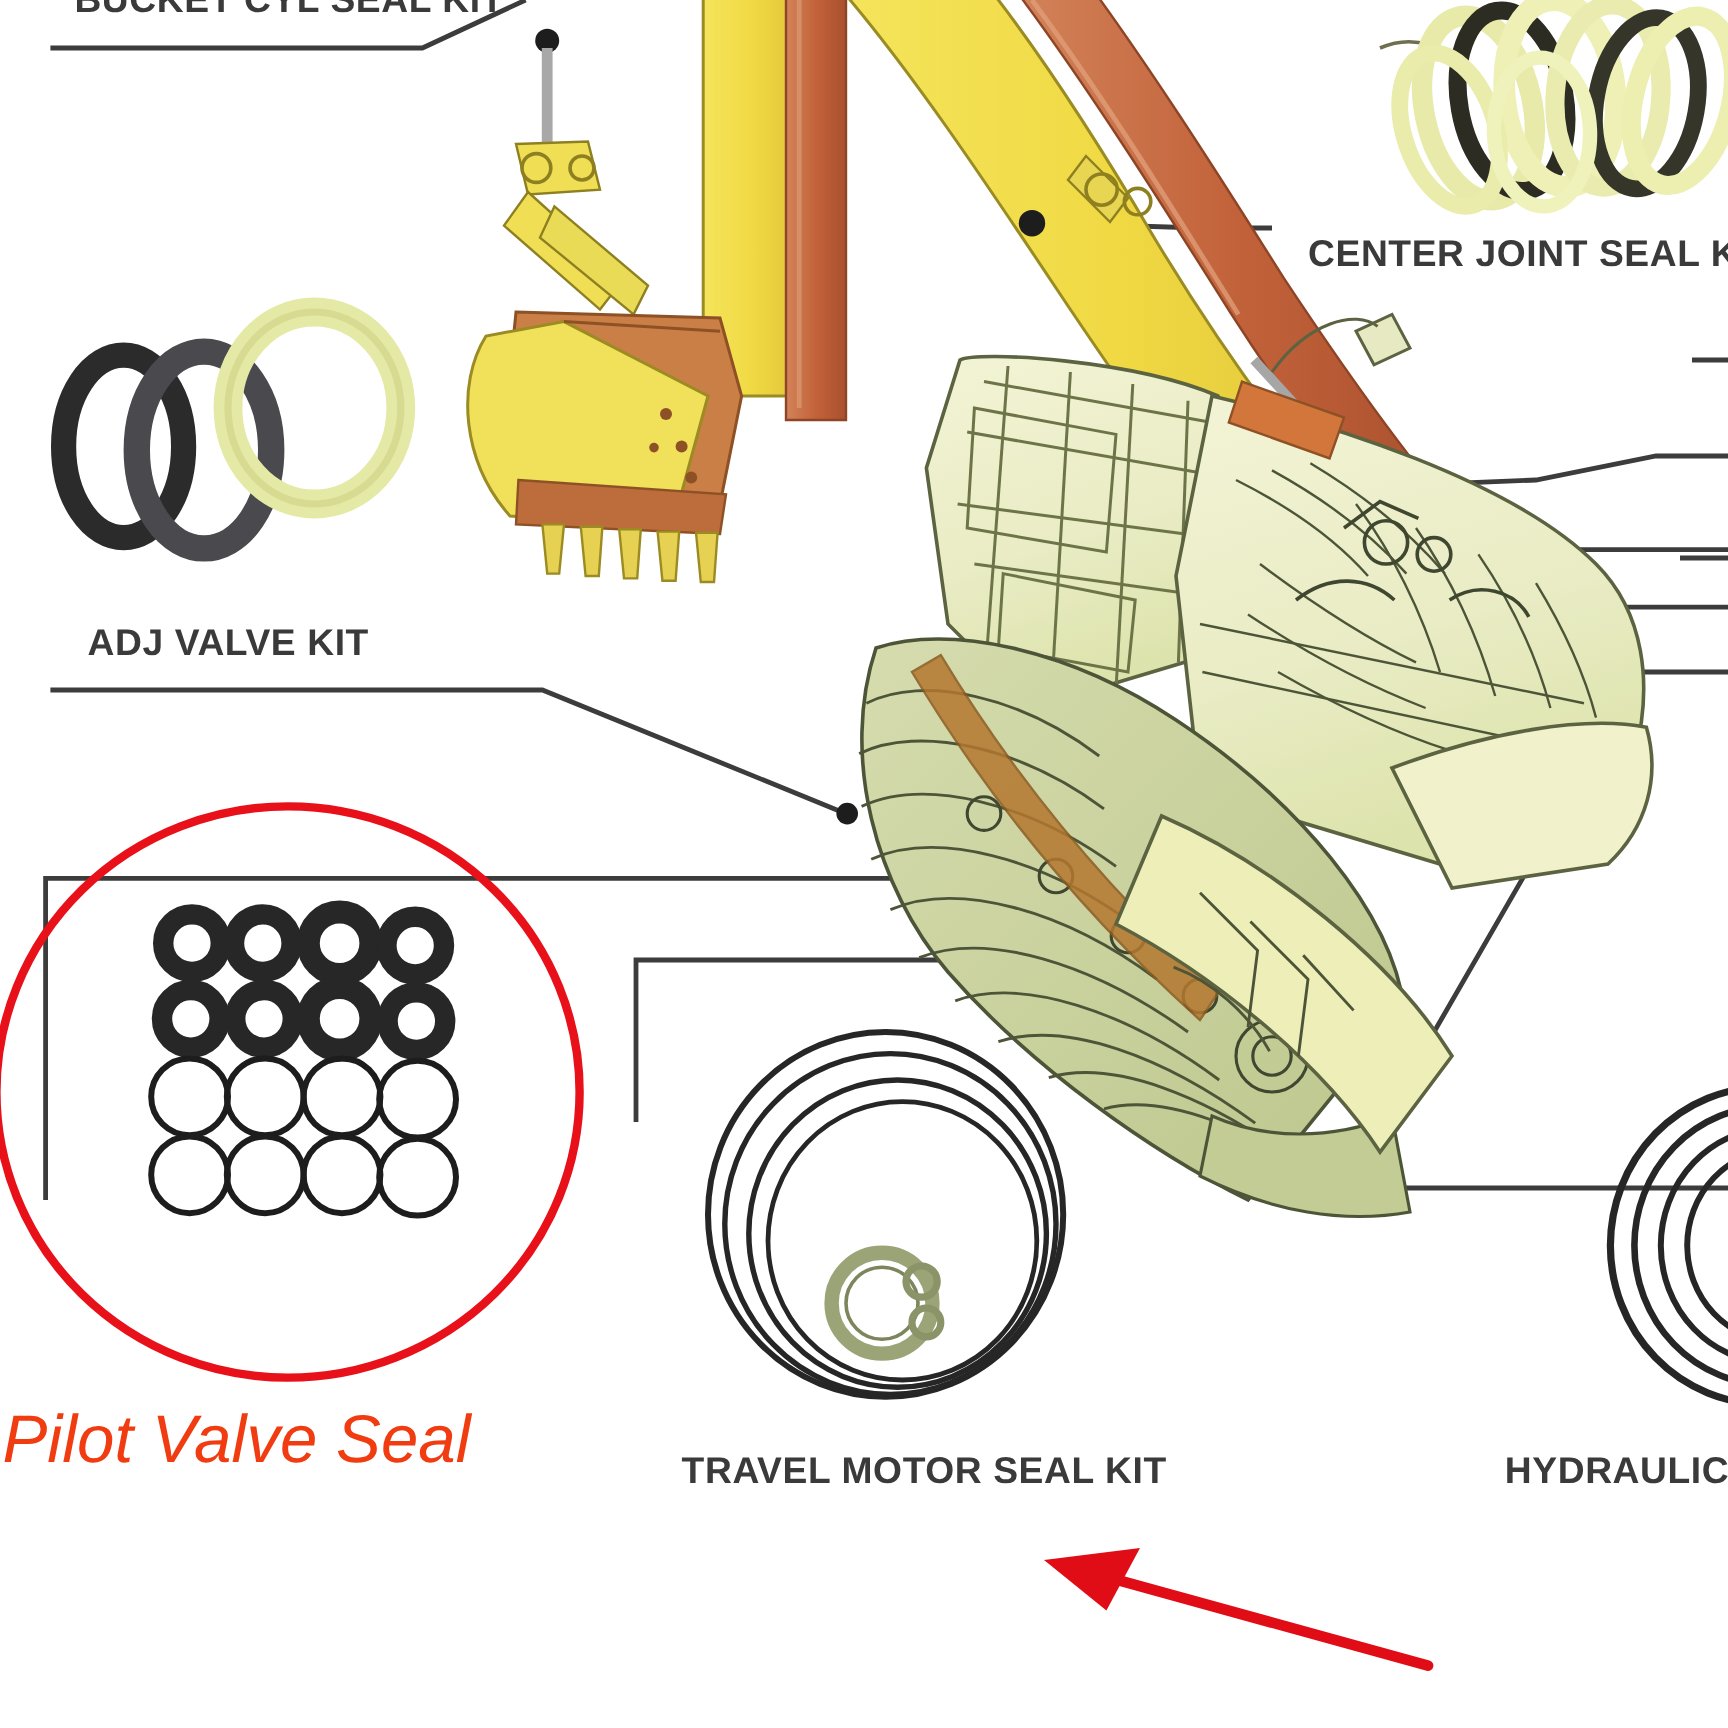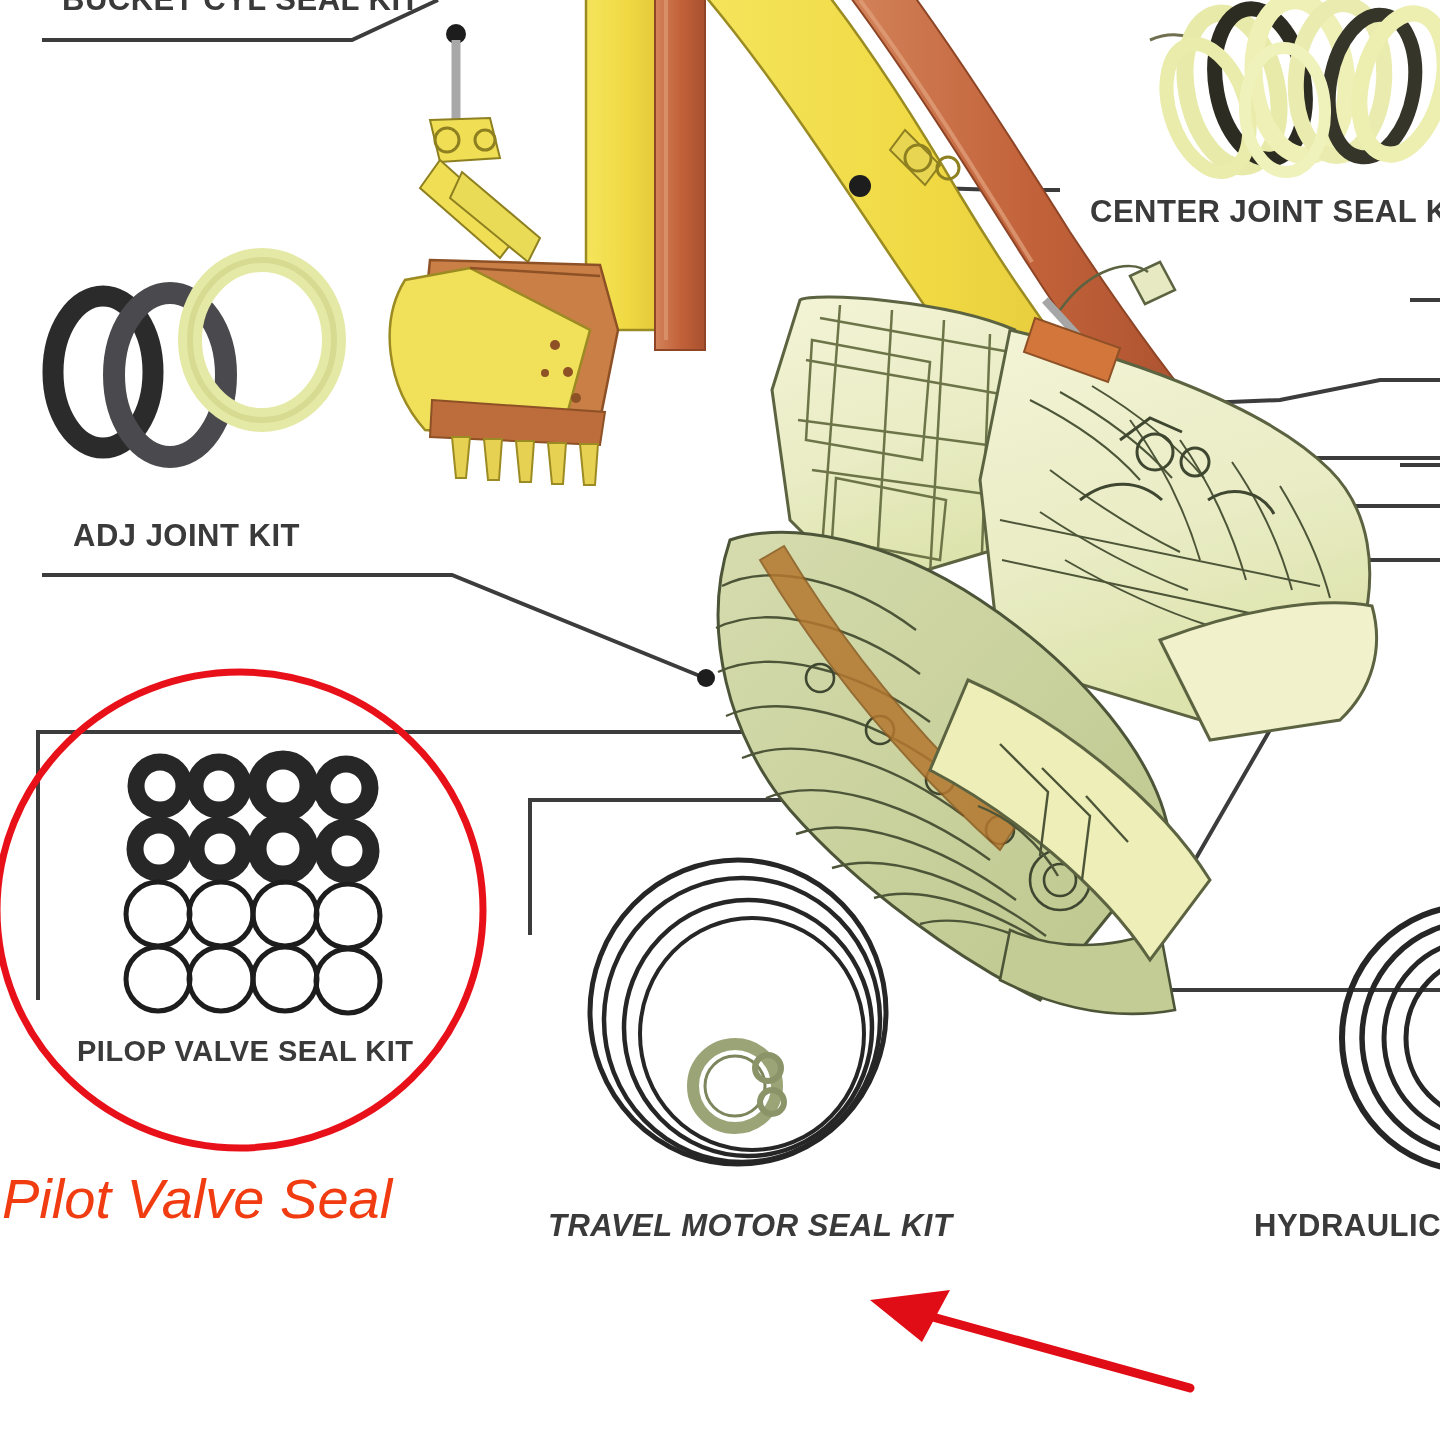--- a/index.html
+++ b/index.html
@@ -289,23 +289,22 @@
     <g>
       <line x1="1190" y1="1388" x2="900" y2="1308" stroke="#e10d16" stroke-width="9" stroke-linecap="round"></line>
       <polygon points="870,1300 950,1290 922,1342" fill="#e10d16"></polygon>
     </g>
   </svg>
 
   <div class="kit-label" style="left:62px; top:-18px;">BUCKET CYL SEAL KIT</div>
 
   <div class="kit-label" style="left:1090px; top:194px;">CENTER JOINT SEAL KIT</div>
 
-  <div class="kit-label" style="left:73px; top:518px;">ADJ JOINT KIT</div>
-
-  <div class="kit-label" style="left:77px; top:1035px; font-size:29px;">PILOP VALVE SEAL KIT</div>
-
-  <div class="kit-label" style="left:548px; top:1208px;font-style:italic;">TRAVEL MOTOR SEAL KIT</div>
+  <div class="kit-label" style="left:73px; top:518px;">ADJ VALVE KIT</div>
+
+
+  <div class="kit-label" style="left:568px; top:1208px;">TRAVEL MOTOR SEAL KIT</div>
 
   <div class="kit-label" style="left:1254px; top:1208px;">HYDRAULIC</div>
 
   <div class="callout-label" style="left:2px; top:1166px; font-size:56px; color:#f03c10;">Pilot Valve Seal</div>
 
 </div>
 
 </body></html>

